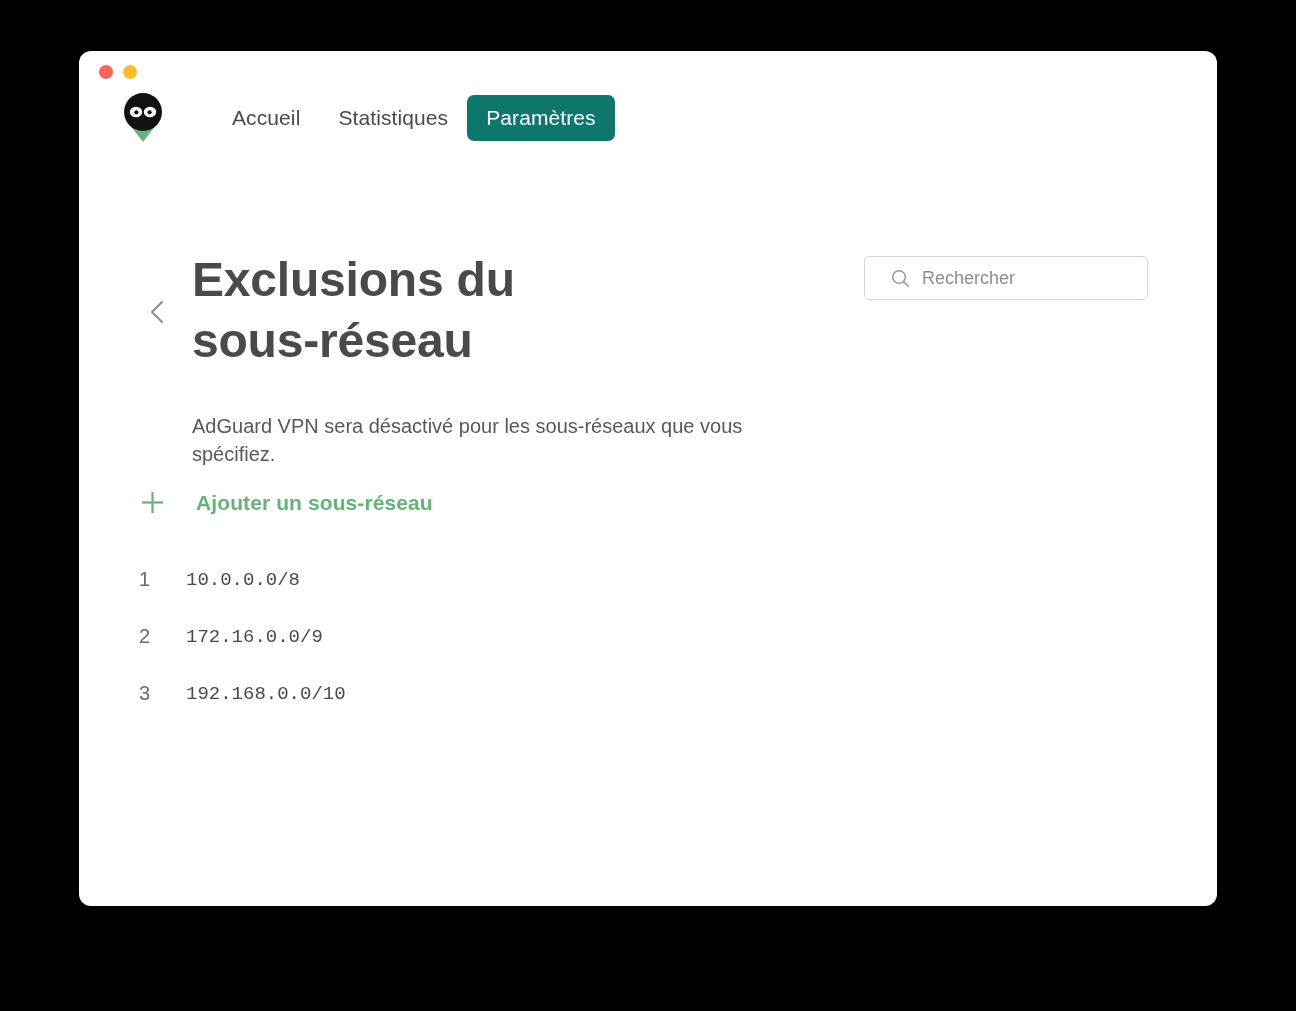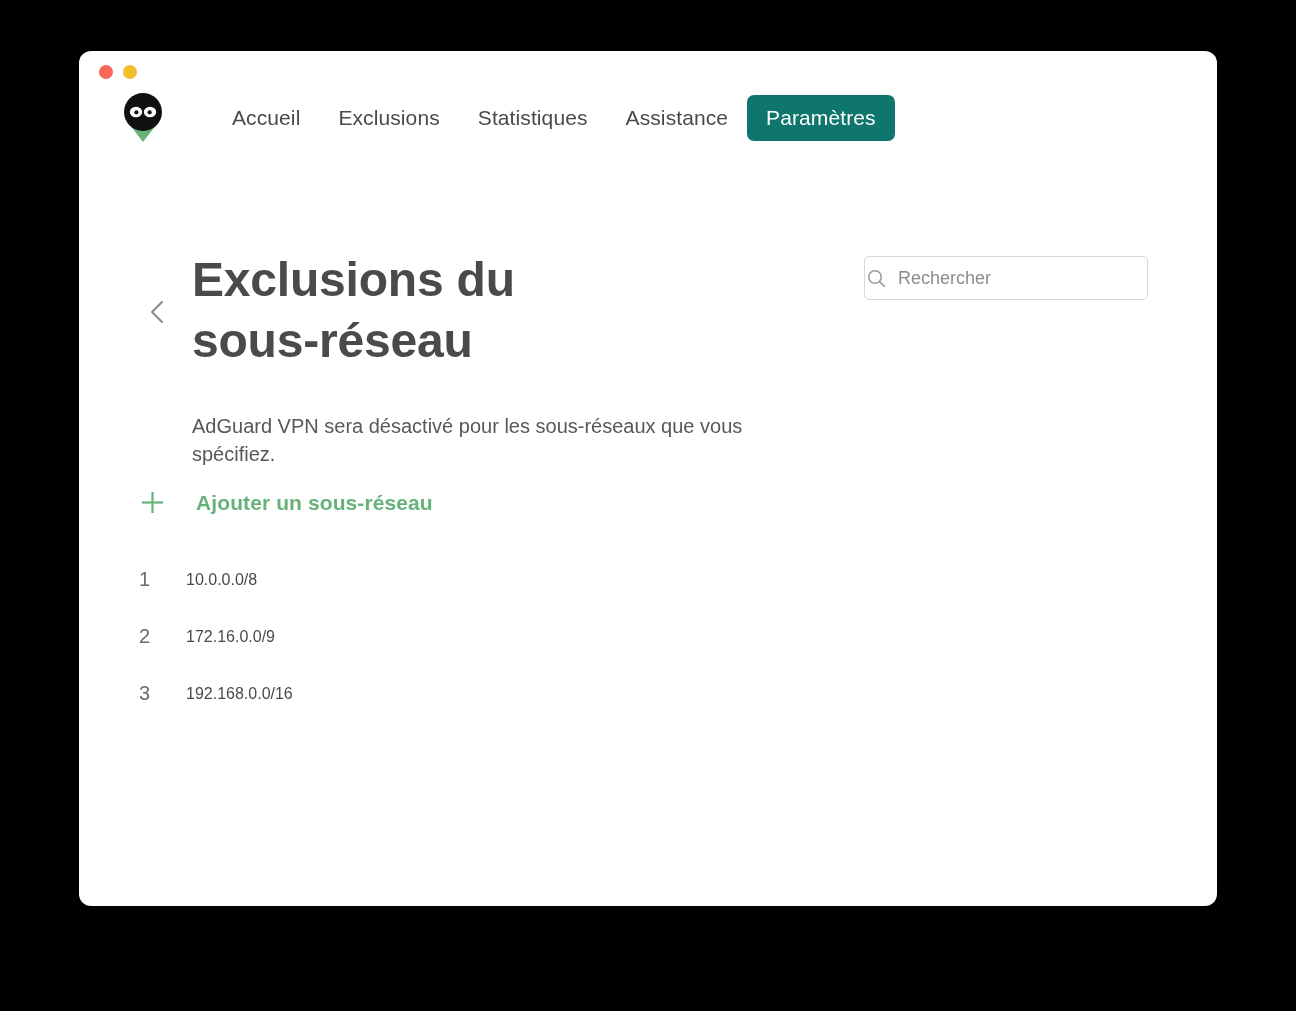--- a/index.html
+++ b/index.html
@@ -141,21 +141,21 @@
     position: absolute;
     left: 785px;
     top: 87px;
     width: 284px;
     height: 44px;
     border: 1px solid #d8d8d8;
     border-radius: 5px;
     background: #ffffff;
     display: flex;
     align-items: center;
-    padding: 0 2px;
+    padding: 0 26px;
     gap: 12px;
     cursor: text;
   }
   #search-input {
     border: none;
     outline: none;
     font-size: 18px;
     color: #6e6e6e;
     font-family: "Liberation Sans", sans-serif;
     width: 100%;
@@ -193,22 +193,23 @@
     height: 57px;
     cursor: default;
   }
   .row-index {
     width: 47px;
     font-size: 20px;
     color: #6b6b6b;
     flex: 0 0 auto;
   }
   .row-value {
-    font-size: 16px;
+    font-size: 19px;
     color: #4a4a4a;
+    font-family: Liberation Mono, monospace;
   }
 </style>
 </head>
 <body>
 
 <div id="desktop">
 
   <div id="window">
 
     <div id="traffic-lights">
@@ -224,23 +225,21 @@
           <circle cx="22" cy="22" r="19" fill="#111111"></circle>
           <ellipse cx="15" cy="22" rx="6.2" ry="5.2" fill="#ffffff"></ellipse>
           <ellipse cx="29" cy="22" rx="6.2" ry="5.2" fill="#ffffff"></ellipse>
           <circle cx="15.4" cy="22.3" r="2.1" fill="#111111"></circle>
           <circle cx="28.6" cy="22.3" r="2.1" fill="#111111"></circle>
         </svg>
       </div>
 
       <nav id="nav">
         <button class="nav-item">Accueil</button>
-        <button class="nav-item">Exclusions</button>
         <button class="nav-item">Statistiques</button>
-        <button class="nav-item">Assistance</button>
         <button class="nav-item active">Paramètres</button>
       </nav>
 
     </div>
 
     <div id="page">
 
       <div id="back-chevron">
         <svg width="26" height="30" viewBox="0 0 26 30" xmlns="http://www.w3.org/2000/svg">
           <polyline points="17,5 7,15 17,25" fill="none" stroke="#8a8a8a" stroke-width="2" stroke-linecap="round" stroke-linejoin="round"></polyline>
@@ -279,20 +278,20 @@
           <span class="row-value">10.0.0.0/8</span>
         </div>
 
         <div class="list-row">
           <span class="row-index">2</span>
           <span class="row-value">172.16.0.0/9</span>
         </div>
 
         <div class="list-row">
           <span class="row-index">3</span>
-          <span class="row-value">192.168.0.0/16</span>
+          <span class="row-value">192.168.0.0/10</span>
         </div>
 
       </div>
 
     </div>
   </div>
 </div>
 
 </body></html>

